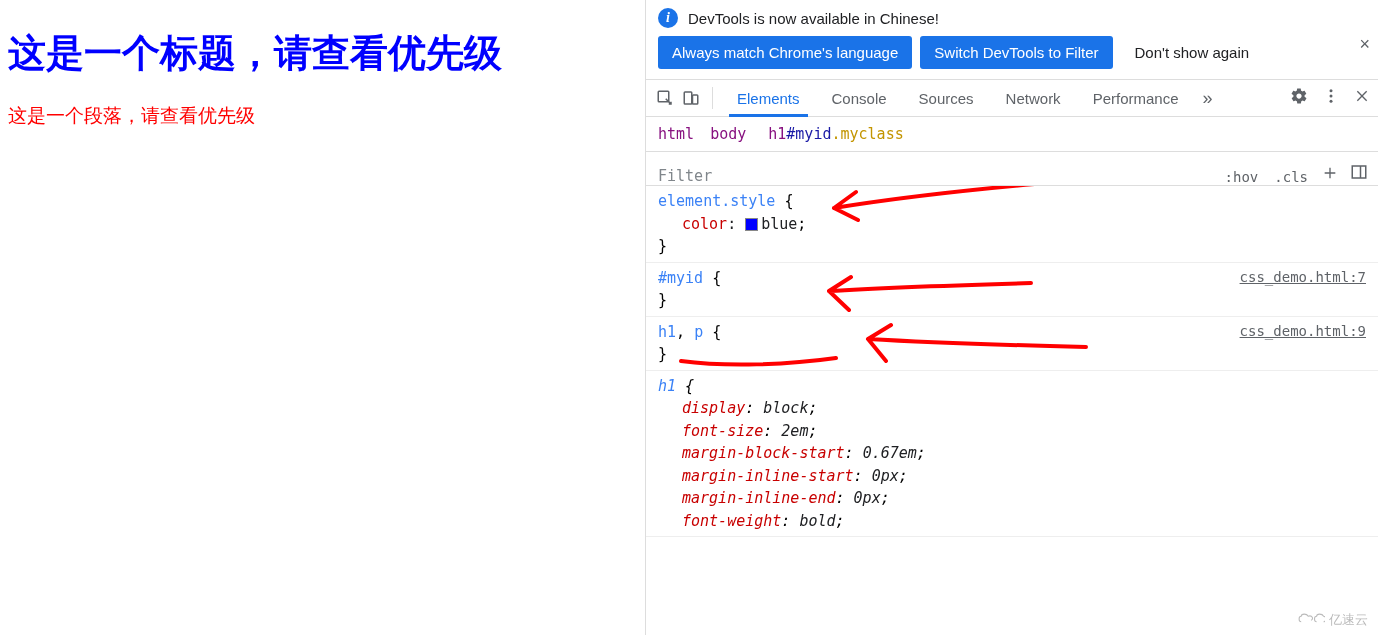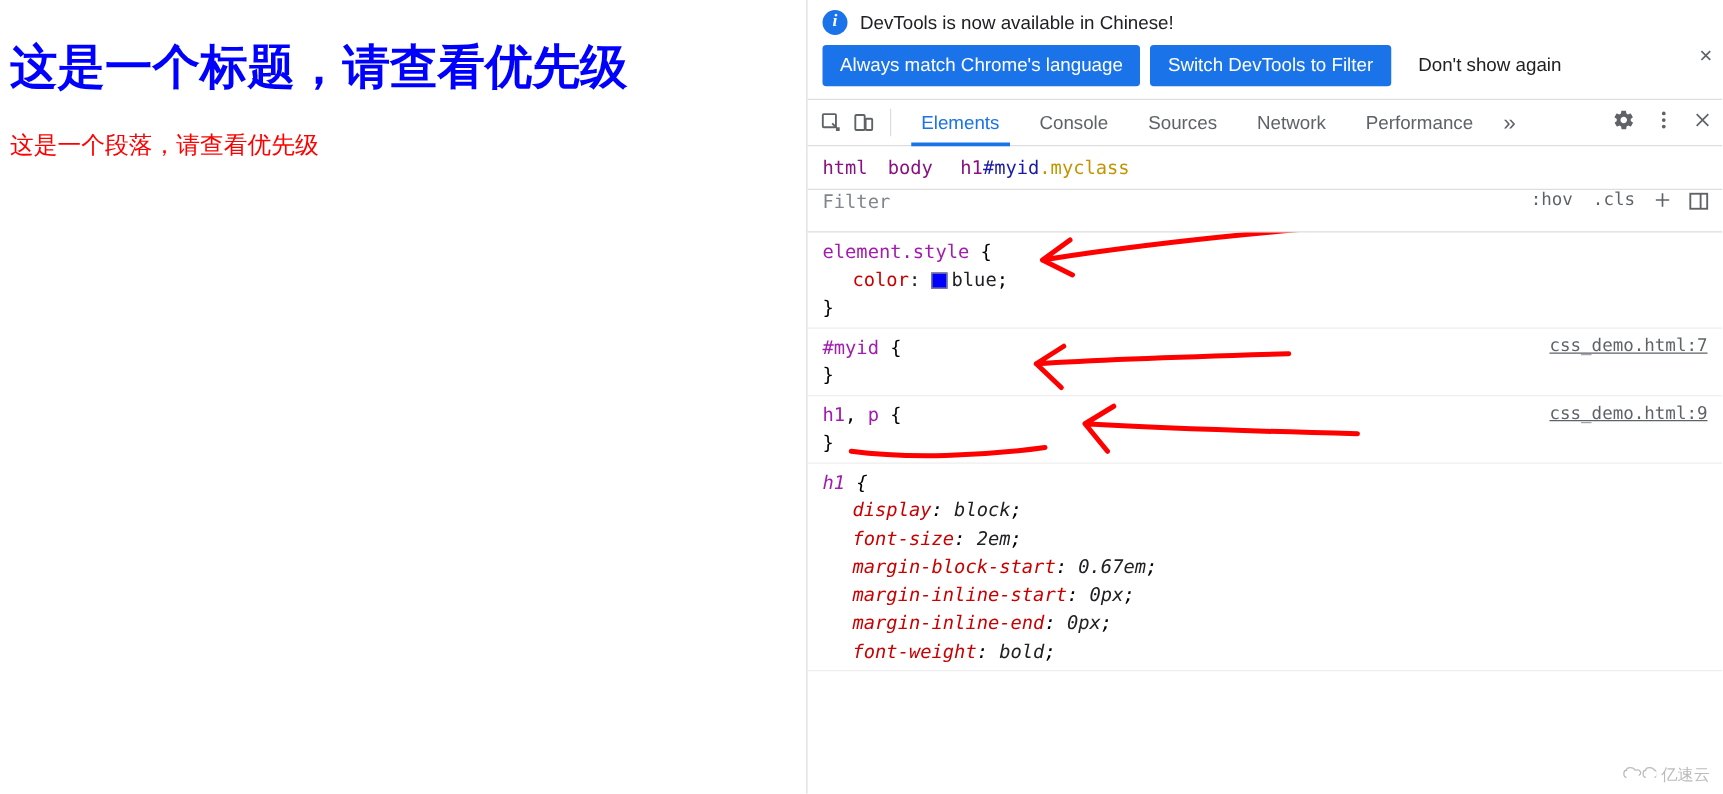--- a/index.html
+++ b/index.html
@@ -41,30 +41,30 @@
 .bc-tag { color: #881280; }
 .bc-id { color: #1a1aa6; }
 .bc-class { color: #c39500; }
 
 
 .subtabs { display: flex; align-items: center; border-bottom: 1px solid #ddd; height: 36px; background: #f1f3f4; }
 .subtab { padding: 0 14px; height: 100%; display: flex; align-items: center; font-size: 15px; color: #5f6368; cursor: pointer; }
 .subtab.active { background: #fff; color: #202124; }
 
 
-.filter-row { display: flex; align-items: flex-start; border-bottom: 1px solid #ddd; height: 34px; padding: 0 4px 0 12px; }
+.filter-row { display: flex; align-items: flex-end; border-bottom: 1px solid #ddd; height: 34px; padding: 0 4px 0 12px; }
 .filter-input { flex: 1; border: none; outline: none; font-size: 15px; color: #5f6368; font-family: Menlo, Consolas, monospace; }
 .filter-input::placeholder { color: #80868b; }
 .filter-btn { padding: 0 8px; font-size: 14px; color: #5f6368; cursor: pointer; font-family: Menlo, Consolas, monospace; }
 .plus-btn, .sidebar-btn { cursor: pointer; color: #5f6368; padding: 0 6px; }
 
 
 .styles-content { flex: 1; overflow: auto; font-family: Menlo, Consolas, monospace; font-size: 15px; line-height: 1.5; position: relative; }
 .rule { padding: 4px 12px; border-bottom: 1px solid #eee; position: relative; }
-.selector { color: #a21caf; }
+.selector { color: #3b82f6; }
 .prop-line { padding-left: 24px; }
 .prop { color: #c80000; }
 .prop-sep { color: #202124; }
 .val { color: #202124; }
 .swatch { display: inline-block; width: 13px; height: 13px; border: 1px solid #888; vertical-align: -2px; margin-right: 3px; }
 .strike { text-decoration: line-through; }
 .source-link { position: absolute; right: 12px; top: 4px; color: #5f6368; text-decoration: underline; cursor: pointer; font-size: 14px; }
 .ua-sheet { font-style: italic; }
 .ua-sheet .prop { color: #c80000; }
 .ua-sheet .val { color: #202124; }

